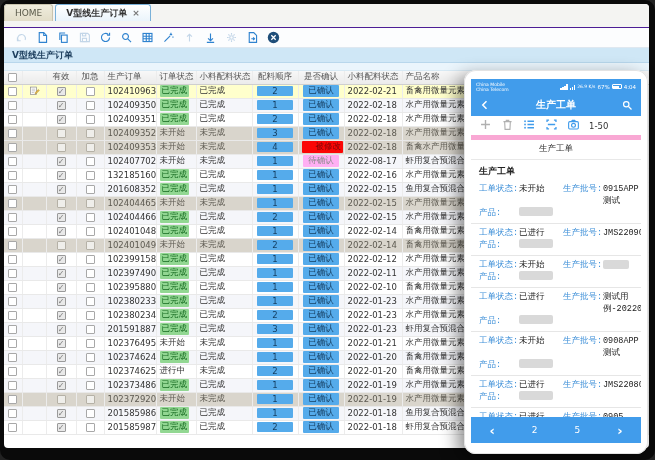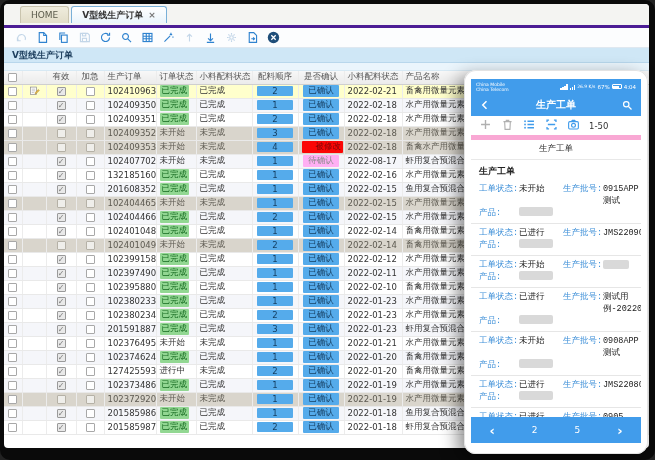--- a/index.html
+++ b/index.html
@@ -5,22 +5,22 @@
   * { margin:0; padding:0; box-sizing:border-box; }
   html,body { width:655px; height:460px; background:#222; }
   body { font-family:"DejaVu Sans", sans-serif; position:relative; }
 
   .frame { position:absolute; left:0; top:0; width:655px; height:460px;
            background:#0a0a0a; border-radius:10px; overflow:hidden; }
   .app { position:absolute; left:4px; top:4px; width:645px; height:444px;
          background:#fff; border-radius:4px; overflow:hidden; }
 
   
-  .tabbar { height:24px; background:#f4f4f2; border-bottom:3px solid #4c1d95;
-            display:flex; align-items:center; padding-left:16px; gap:2px; }
+  .tabbar { height:24px; background:#f4f4f2; border-bottom:1px solid #4c1d95;
+            display:flex; align-items:flex-start; padding-left:0; gap:2px; }
   .tab { height:17px; display:flex; align-items:center; gap:5px; padding:0 10px;
          font-size:9px; color:#5a5a4a; background:linear-gradient(#efecdd,#e2ddc8);
          border:1px solid #c9c4ae; border-bottom:none; border-radius:3px 3px 0 0; cursor:default; }
   .tab.active { background:linear-gradient(#ffffff,#eaf4fb); border:1px solid #79b0d8;
                 border-bottom:none; color:#333; font-weight:bold; }
   .tab-close { color:#777; font-size:9px; line-height:9px; }
 
   
   .toolbar { height:20px; background:#fcfdfe; border-bottom:1px solid #dfe8f0;
              display:flex; align-items:center; padding-left:8px; gap:3px; }
@@ -484,21 +484,21 @@
             <td class="c-seq"><span class="badge b-blue">1</span></td>
             <td class="c-confirm"><span class="badge b-blue">已确认</span></td>
             <td class="c-date">2022-01-20</td>
             <td class="c-product">畜禽用微量元素预混合饲料 ■ ■</td>
           </tr>
           <tr class="">
             <td class="c-cb"><span class="cb  "></span></td>
             <td class="c-edit"></td>
             <td class="c-valid"><span class="cb checked ">✓</span></td>
             <td class="c-urgent"><span class="cb  "></span></td>
-            <td class="c-order">127425593</td>
+            <td class="c-order">102374625</td>
             <td class="c-status"><span>进行中</span></td>
             <td class="c-material">未完成</td>
             <td class="c-seq"><span class="badge b-blue">2</span></td>
             <td class="c-confirm"><span class="badge b-blue">已确认</span></td>
             <td class="c-date">2022-01-20</td>
             <td class="c-product">畜禽用微量元素预混合饲料 ■ ■o</td>
           </tr>
           <tr class="alt">
             <td class="c-cb"><span class="cb  "></span></td>
             <td class="c-edit"></td>

